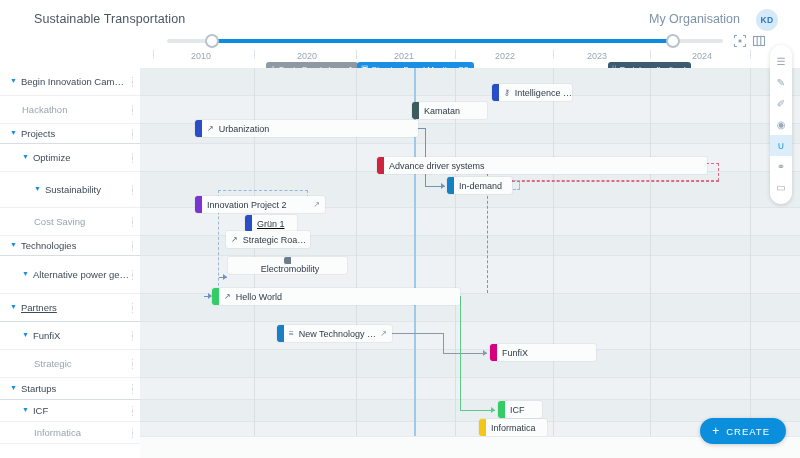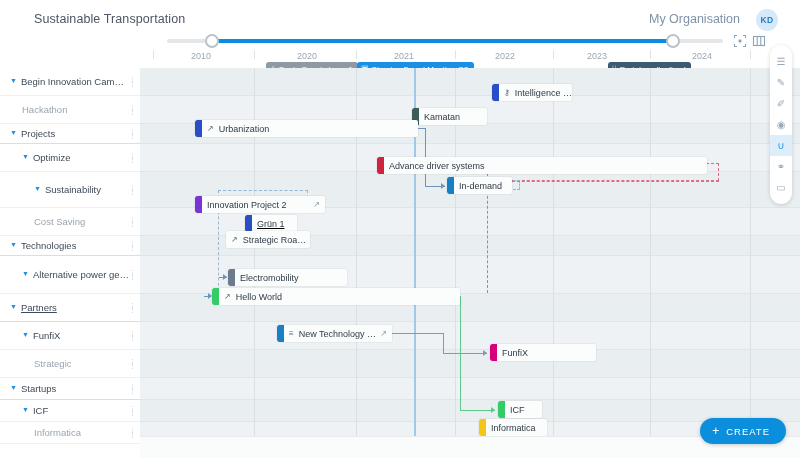--- a/index.html
+++ b/index.html
@@ -309,21 +309,21 @@
           <div class="dline red-v" style="height: 112px; left: 347px; top: 113px;"></div>
           <div class="dline blue-v" style="height: 100px; left: 78px; top: 128px;"></div>
           <div class="dline blue-h" style="width: 0px; left: 78px; top: 228px;"></div>
         </div>
       <div id="task-bars">
           <div class="bar" style="left: 352px; top: 16px; width: 80px;">
             <div class="bar-handle" style="background: rgb(42, 79, 196);"></div>
             <span class="bar-ico">⚷</span>
             <span class="bar-txt">Intelligence 4.0</span>
           </div>
-          <div class="bar" style="left: 272px; top: 40px; width: 75px;">
+          <div class="bar" style="left: 272px; top: 34px; width: 75px;">
             <div class="bar-handle" style="background: rgb(60, 93, 92);"></div>
             <span class="bar-txt">Kamatan</span>
           </div>
           <div class="bar" style="left: 55px; top: 52px; width: 223px;">
             <div class="bar-handle" style="background: rgb(42, 79, 196);"></div>
             <span class="bar-ico">↗</span>
             <span class="bar-txt">Urbanization</span>
           </div>
           <div class="bar" style="left: 237px; top: 89px; width: 330px;">
             <div class="bar-handle" style="background: rgb(207, 36, 64);"></div>
@@ -339,21 +339,21 @@
             <span class="bar-arrow">↗</span>
           </div>
           <div class="bar" style="left: 105px; top: 147px; width: 52px; text-decoration: underline;">
             <div class="bar-handle" style="background: rgb(42, 79, 196);"></div>
             <span class="bar-txt">Grün 1</span>
           </div>
           <div class="bar" style="left: 86px; top: 163px; width: 84px;">
             <span class="bar-ico">↗</span>
             <span class="bar-txt">Strategic Roadmap</span>
           </div>
-          <div class="bar" style="left: 88px; top: 201px; width: 119px;">
+          <div class="bar" style="left: 88px; top: 189px; width: 119px; flex-direction: column;">
             <div class="bar-handle" style="background: rgb(108, 124, 140);"></div>
             <span class="bar-txt">Electromobility</span>
           </div>
           <div class="bar" style="left: 72px; top: 220px; width: 248px;">
             <div class="bar-handle" style="background: rgb(51, 204, 102);"></div>
             <span class="bar-ico">↗</span>
             <span class="bar-txt">Hello World</span>
           </div>
           <div class="bar" style="left: 137px; top: 257px; width: 115px;">
             <div class="bar-handle" style="background: rgb(27, 127, 196);"></div>

